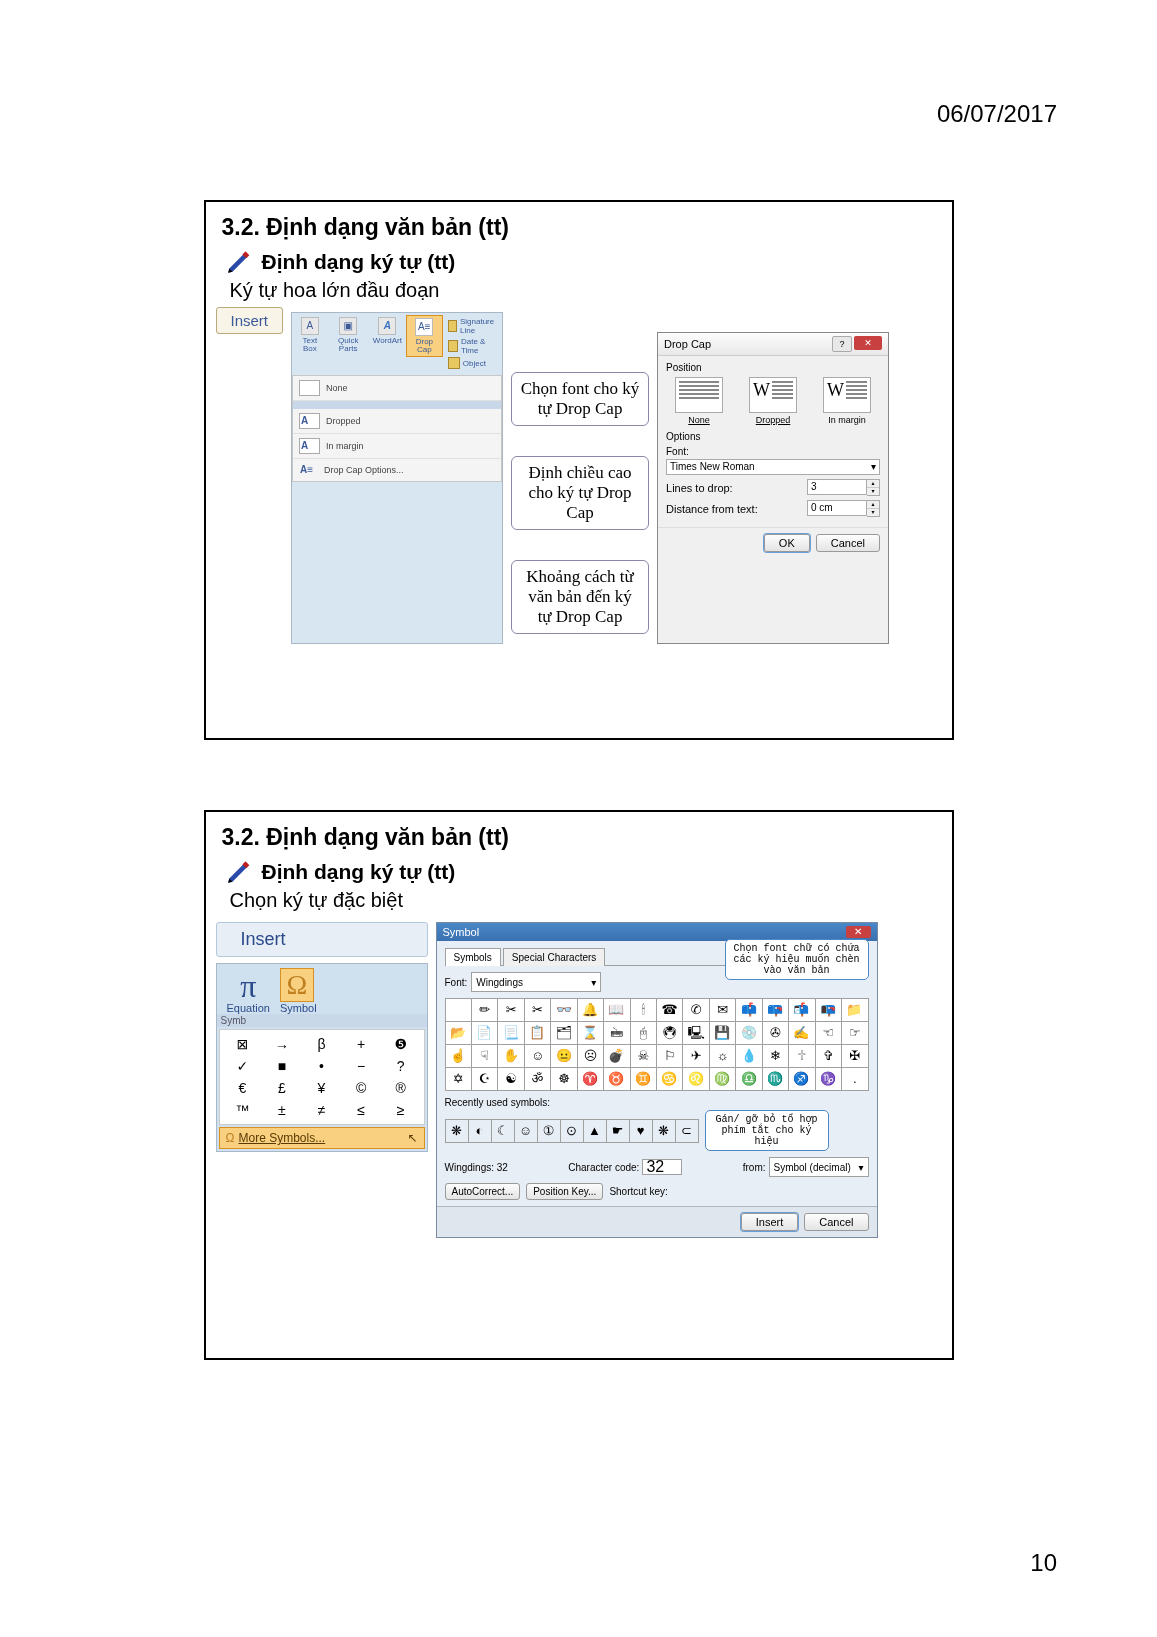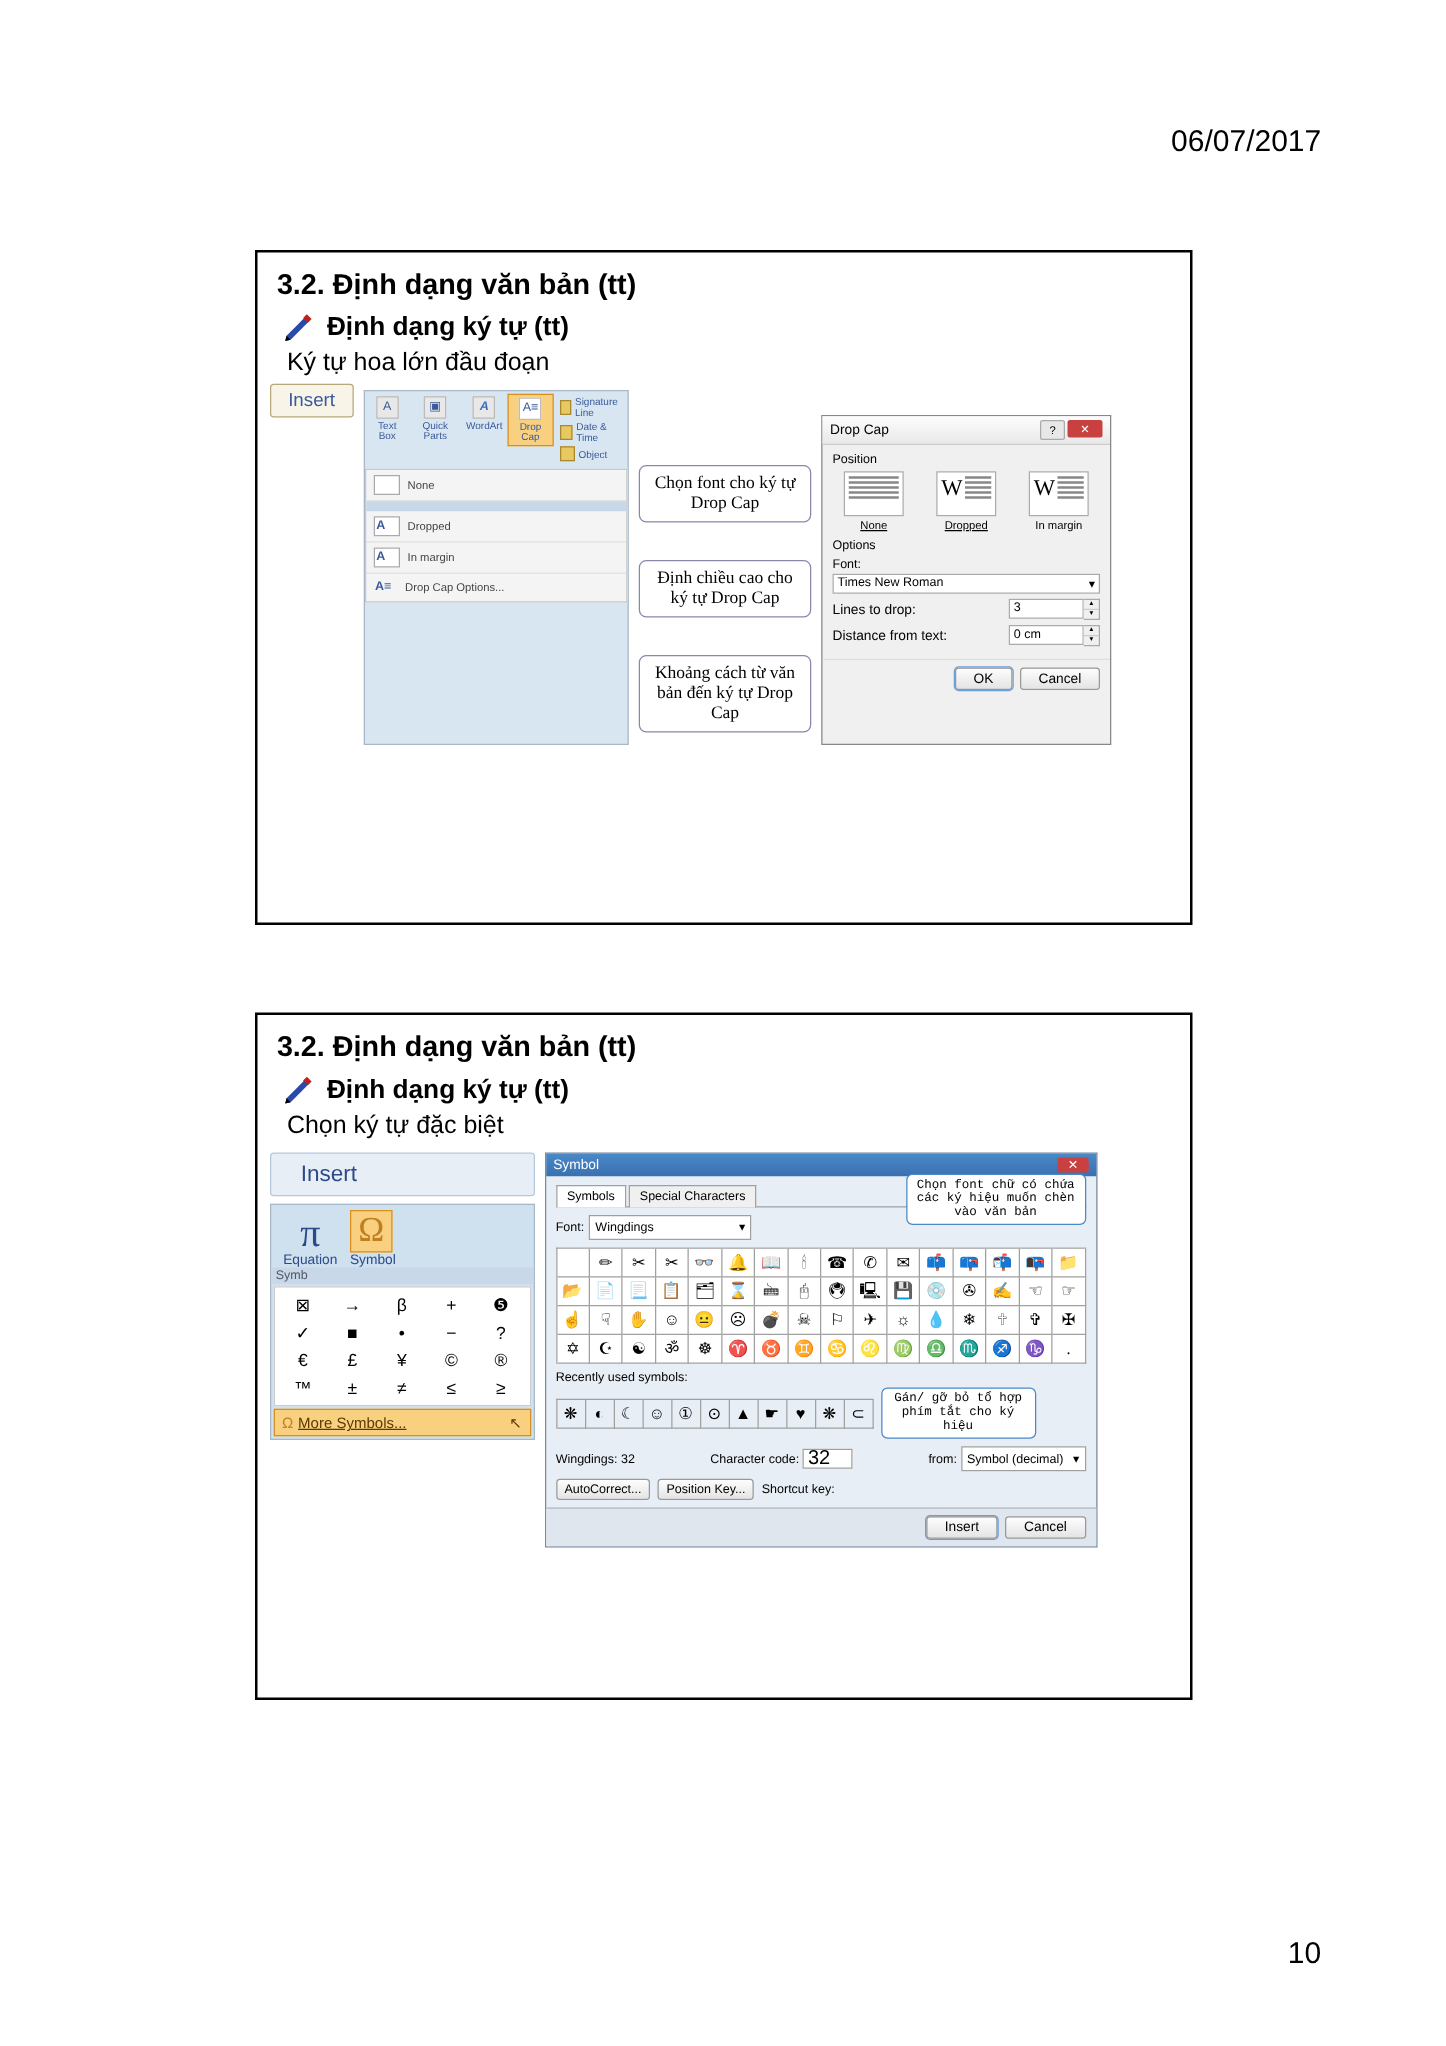--- a/index.html
+++ b/index.html
@@ -134,21 +134,21 @@
     padding-left: 1px;
     line-height: 14px;
     color: #3a5a9a;
     position: relative;
   }
   .callout {
     background: #fff;
     border: 1px solid #88a;
     border-radius: 6px;
     padding: 6px 8px;
-    font-size: 14px;
+    font-size: 17px;
     text-align: center;
     font-family: 'Times New Roman', serif;
     width: 120px;
     margin-bottom: 10px;
     position: relative;
   }
   .callouts-col {
     display: flex;
     flex-direction: column;
     gap: 20px;

